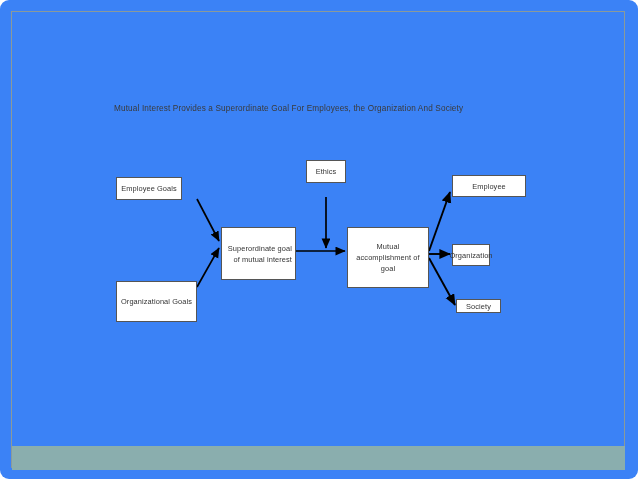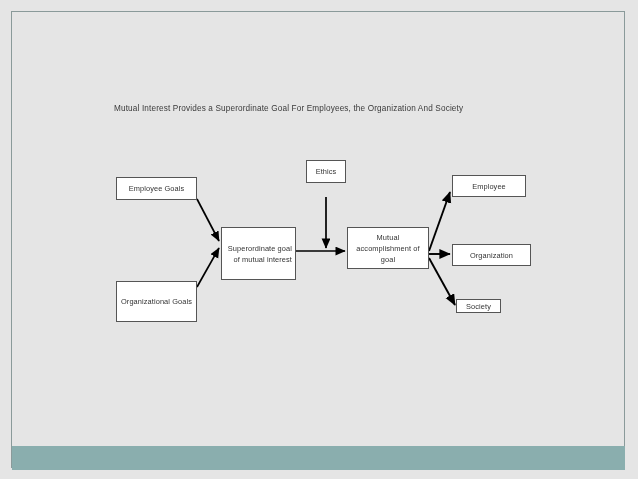--- a/index.html
+++ b/index.html
@@ -11,21 +11,22 @@
     width: 638px;
     height: 479px;
     overflow: hidden;
     font-family: "Liberation Sans", sans-serif;
   }
 
   #slide {
     position: relative;
     width: 638px;
     height: 479px;
-    background: #e5e5e5;
+    background: #3b82f6;
+    border-radius: 9px;
   }
 
   
   #slide-frame {
     position: absolute;
     left: 11px;
     top: 11px;
     width: 614px;
     height: 457px;
     border: 1px solid #8a9a9a;
@@ -69,27 +70,27 @@
     text-align: center;
     padding: 2px 3px;
     letter-spacing: 0.1px;
   }
   .node.left-align {
     justify-content: flex-start;
     text-align: right;
     padding-left: 5px;
   }
 
-  #node-employee-goals       { left: 116px; top: 177px; width: 81px;  height: 23px; }
+  #node-employee-goals       { left: 116px; top: 177px; width: 66px;  height: 23px; }
   #node-organizational-goals { left: 116px; top: 281px; width: 81px;  height: 41px; }
   #node-superordinate        { left: 221px; top: 227px; width: 75px;  height: 53px; }
   #node-ethics               { left: 306px; top: 160px; width: 40px;  height: 23px; }
-  #node-mutual               { left: 347px; top: 227px; width: 82px;  height: 42px; }
+  #node-mutual               { left: 347px; top: 227px; width: 82px;  height: 61px; }
   #node-employee             { left: 452px; top: 175px; width: 74px;  height: 22px; }
-  #node-organization         { left: 452px; top: 244px; width: 79px;  height: 22px; }
+  #node-organization         { left: 452px; top: 244px; width: 38px;  height: 22px; }
   #node-society              { left: 456px; top: 299px; width: 45px;  height: 14px; }
 
   #connectors {
     position: absolute;
     left: 0; top: 0;
     width: 638px; height: 479px;
     pointer-events: none;
   }
 </style>
 </head>

